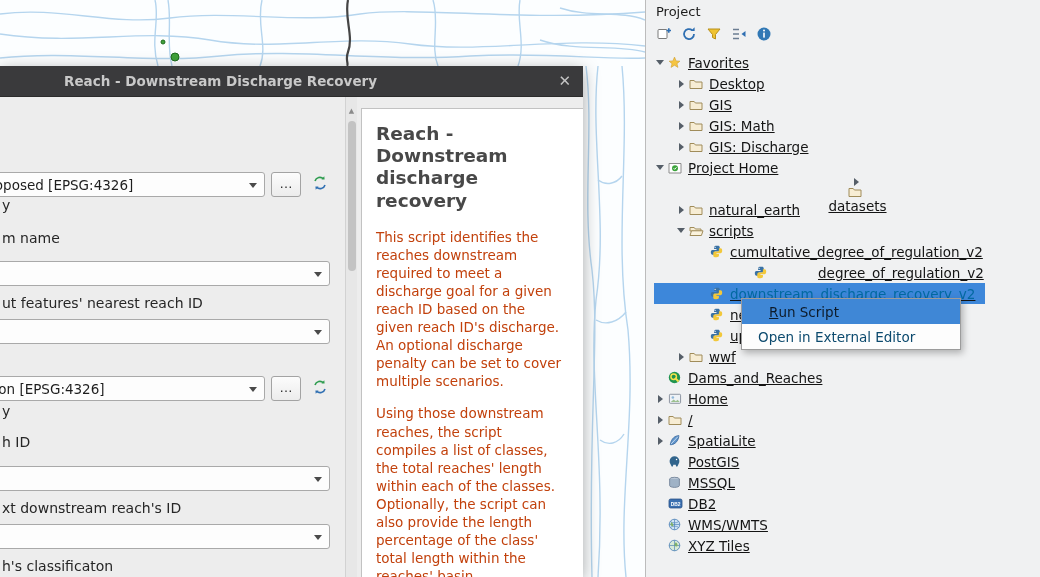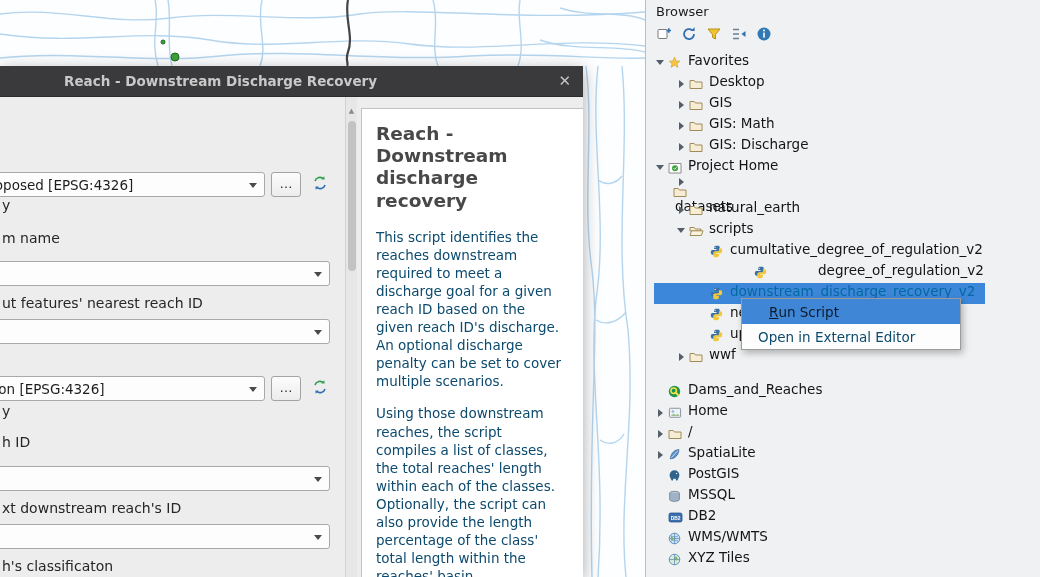--- a/index.html
+++ b/index.html
@@ -71,34 +71,34 @@
   .help-panel {
     position:absolute; left:361px; right:0; top:42px; bottom:0;
     background:#fff; border:1px solid #c2c2c2; border-right:none; border-bottom:none;
     padding:14px 17px 12px 14px; overflow:hidden;
   }
   .help-panel h2 {
     font-size:18.5px; font-weight:bold; color:#484848;
     line-height:1.2; margin-bottom:16px;
   }
   .help-panel p {
-    font-size:13.5px; line-height:1.34; color:#0c4a6e; margin-bottom:14px;
+    font-size:13.5px; line-height:1.34; color:#c2410c; margin-bottom:14px;
   }
 
   
   .browser-panel {
     position:absolute; left:645px; top:0; width:395px; height:577px;
     background:#f0f1f2; border-left:1px solid #bcbcbc; z-index:3;
   }
   .browser-title { font-size:13px; color:#1c1c1c; padding:4px 0 3px 10px; }
   .browser-toolbar { display:flex; align-items:center; padding:3px 0 2px 6px; }
   .tool-btn { width:24px; height:22px; display:flex; align-items:center; justify-content:center; border-radius:3px; margin-right:1px; }
 
   .tree { margin-top:3px; }
-  .tree-row { position:relative; display:flex; height:21px; font-size:13.5px; color:#141414; white-space:nowrap; }
+  .tree-row { position:relative; display:flex; align-items:center; height:21px; font-size:13.5px; color:#141414; white-space:nowrap;text-decoration:underline; }
   .tree-row > * { position:relative; z-index:1; }
   .tree-row .hl { position:absolute; z-index:0; left:8px; right:55px; top:0; bottom:0; background:#3d87da; }
   .tree-row.selected .tree-label { color:#0369a1; }
   .expander { width:16px; display:inline-flex; align-items:center; justify-content:center; flex:none; }
   .expander.down::after { content:""; border-left:4px solid transparent; border-right:4px solid transparent; border-top:5px solid #555e68; }
   .expander.right::after { content:""; border-top:4px solid transparent; border-bottom:4px solid transparent; border-left:5px solid #555e68; }
   .tree-icon { width:18px; display:inline-flex; align-items:center; justify-content:flex-start; flex:none; }
   .tree-label { padding-left:2px; }
 
   
@@ -198,21 +198,21 @@
   </div>
 
   <div class="help-panel">
     <h2>Reach - Downstream discharge recovery</h2>
     <p>This script identifies the reaches downstream required to meet a discharge goal for a given reach ID based on the given reach ID's discharge. An optional discharge penalty can be set to cover multiple scenarios.</p>
     <p>Using those downstream reaches, the script compiles a list of classes, the total reaches' length within each of the classes. Optionally, the script can also provide the length percentage of the class' total length within the reaches' basin.</p>
   </div>
 </div>
 
 <div class="browser-panel">
-  <div class="browser-title">Browser</div>
+  <div class="browser-title">Project</div>
   <div class="browser-toolbar">
       <span class="tool-btn">
         <span><svg width="16" height="16" viewBox="0 0 16 16">
             <rect x="2" y="3.5" width="9" height="9" rx="1" fill="#fff" stroke="#7a7a7a"></rect>
             <path d="M10.5 4.5h4.5M12.8 2.3v4.5" stroke="#2f6fb2" stroke-width="1.6"></path>
           </svg></span>
       </span>
       <span class="tool-btn">
         <span><svg width="16" height="16" viewBox="0 0 16 16">
             <path d="M13 8a5 5 0 1 1-1.8-3.8" fill="none" stroke="#2f6fb2" stroke-width="1.8"></path>
@@ -381,21 +381,21 @@
       </div>
       <div class="tree-row" style="padding-left: 27px;">
         <span class="expander right"></span>
         <span class="tree-icon">
           <svg width="14" height="12" viewBox="0 0 14 12">
             <path d="M1 2.5h4.2l1.2 1.5H13v6.5H1z" fill="#f7edd4" stroke="#a08c5a"></path>
           </svg>
         </span>
         <span class="tree-label">wwf</span>
       </div>
-      <div class="tree-row" style="padding-left: 6px; margin-top: 14px;">
+      <div class="tree-row" style="padding-left: 6px;">
         <span class="expander none"></span>
         <span class="tree-icon">
           <svg width="13" height="13" viewBox="0 0 16 16">
             <circle cx="8" cy="8" r="7" fill="#1f9450"></circle>
             <circle cx="7" cy="7" r="3.4" fill="none" stroke="#f6e24b" stroke-width="1.8"></circle>
             <path d="M8.5 8.5l4.5 4.5" stroke="#f6e24b" stroke-width="2.4"></path>
           </svg>
         </span>
         <span class="tree-label">Dams_and_Reaches</span>
       </div>

